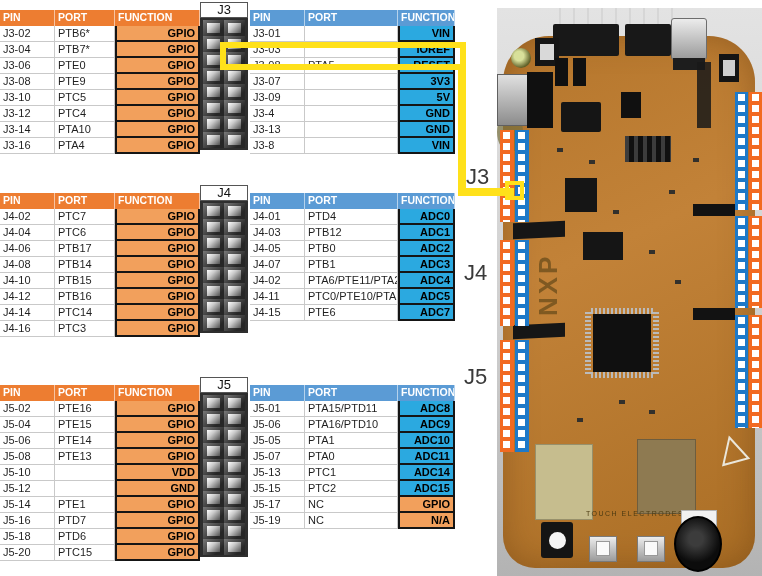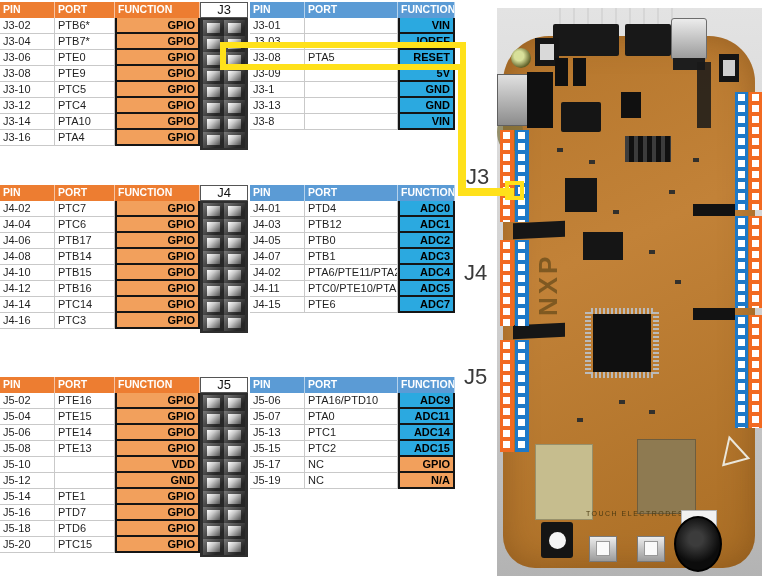--- a/index.html
+++ b/index.html
@@ -2,21 +2,21 @@
 <html style="--o-h: #ED7D31; --o-c: #F2A05C; --b-h: #5B9BD5; --b-c: #2BA9E0; --yel: #FFE11A; --strip-o: #F26A21; --strip-b: #1E79C8;"><head>
 <meta charset="utf-8">
 <style>
   html,body{margin:0;padding:0;background:#fff;}
   #canvas{position:relative;width:762px;height:576px;background:#fff;overflow:hidden;
           font-family:"Liberation Sans","DejaVu Sans",sans-serif;}
 
   
   .group{position:absolute;left:0;width:456px;}
   .g0{top:2px;} .g1{top:185px;} .g2{top:377px;}
-  .tbl{position:absolute;top:0;background:#4d7c0f;}
+  .tbl{position:absolute;top:8px;background:#4d7c0f;}
   .tbl.left{left:0;width:200px;}
   .tbl.right{left:250px;width:205px;}
   .row{display:flex;height:16px;}
   .cell{box-sizing:border-box;font-size:11px;line-height:15px;overflow:hidden;white-space:nowrap;}
   .left .c1{width:55px}.left .c2{width:60px}.left .c3{width:85px}
   .right .c1{width:55px}.right .c2{width:93px}.right .c3{width:57px}
   .hdr .cell{color:#fff;font-weight:bold;padding-left:3px;border-right:1px solid rgba(255,255,255,.55);font-size:10.5px;}
   .left .hdr .cell{background:var(--o-h);}
   .right .hdr .cell{background:var(--b-h);}
   .cell.t{color:#1f1f1f;padding-left:3px;border-right:1px solid #c9c9c9;border-bottom:1px solid #c9c9c9;background:#fff;}
@@ -148,26 +148,31 @@
           <div class="cell c1 t">J3-03</div>
           <div class="cell c2 t"></div>
           <div class="cell c3 fn fn-b">IOREF</div>
         </div>
         <div class="row">
           <div class="cell c1 t">J3-08</div>
           <div class="cell c2 t">PTA5</div>
           <div class="cell c3 fn fn-b">RESET</div>
         </div>
         <div class="row">
+          <div class="cell c1 t">J3-07</div>
+          <div class="cell c2 t"></div>
+          <div class="cell c3 fn fn-b">3V3</div>
+        </div>
+        <div class="row">
           <div class="cell c1 t">J3-09</div>
           <div class="cell c2 t"></div>
           <div class="cell c3 fn fn-b">5V</div>
         </div>
         <div class="row">
-          <div class="cell c1 t">J3-1</div>
+          <div class="cell c1 t">J3-4</div>
           <div class="cell c2 t"></div>
           <div class="cell c3 fn fn-b">GND</div>
         </div>
         <div class="row">
           <div class="cell c1 t">J3-13</div>
           <div class="cell c2 t"></div>
           <div class="cell c3 fn fn-b">GND</div>
         </div>
         <div class="row">
           <div class="cell c1 t">J3-8</div>
@@ -373,23 +378,33 @@
           <div class="pip"></div>
         </div>
     </div>
     <div class="tbl right">
         <div class="row hdr">
           <div class="cell c1">PIN</div>
           <div class="cell c2">PORT</div>
           <div class="cell c3">FUNCTION</div>
         </div>
         <div class="row">
+          <div class="cell c1 t">J5-01</div>
+          <div class="cell c2 t">PTA15/PTD11</div>
+          <div class="cell c3 fn fn-b">ADC8</div>
+        </div>
+        <div class="row">
           <div class="cell c1 t">J5-06</div>
           <div class="cell c2 t">PTA16/PTD10</div>
           <div class="cell c3 fn fn-b">ADC9</div>
+        </div>
+        <div class="row">
+          <div class="cell c1 t">J5-05</div>
+          <div class="cell c2 t">PTA1</div>
+          <div class="cell c3 fn fn-b">ADC10</div>
         </div>
         <div class="row">
           <div class="cell c1 t">J5-07</div>
           <div class="cell c2 t">PTA0</div>
           <div class="cell c3 fn fn-b">ADC11</div>
         </div>
         <div class="row">
           <div class="cell c1 t">J5-13</div>
           <div class="cell c2 t">PTC1</div>
           <div class="cell c3 fn fn-b">ADC14</div>

